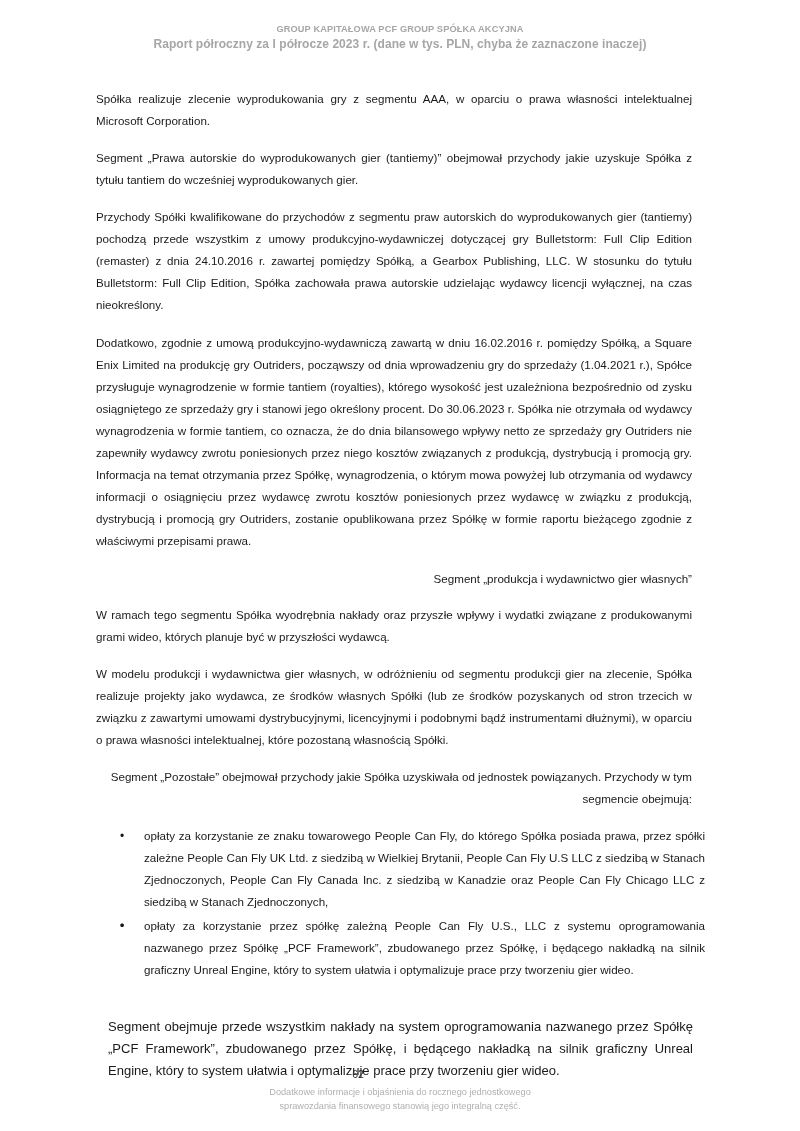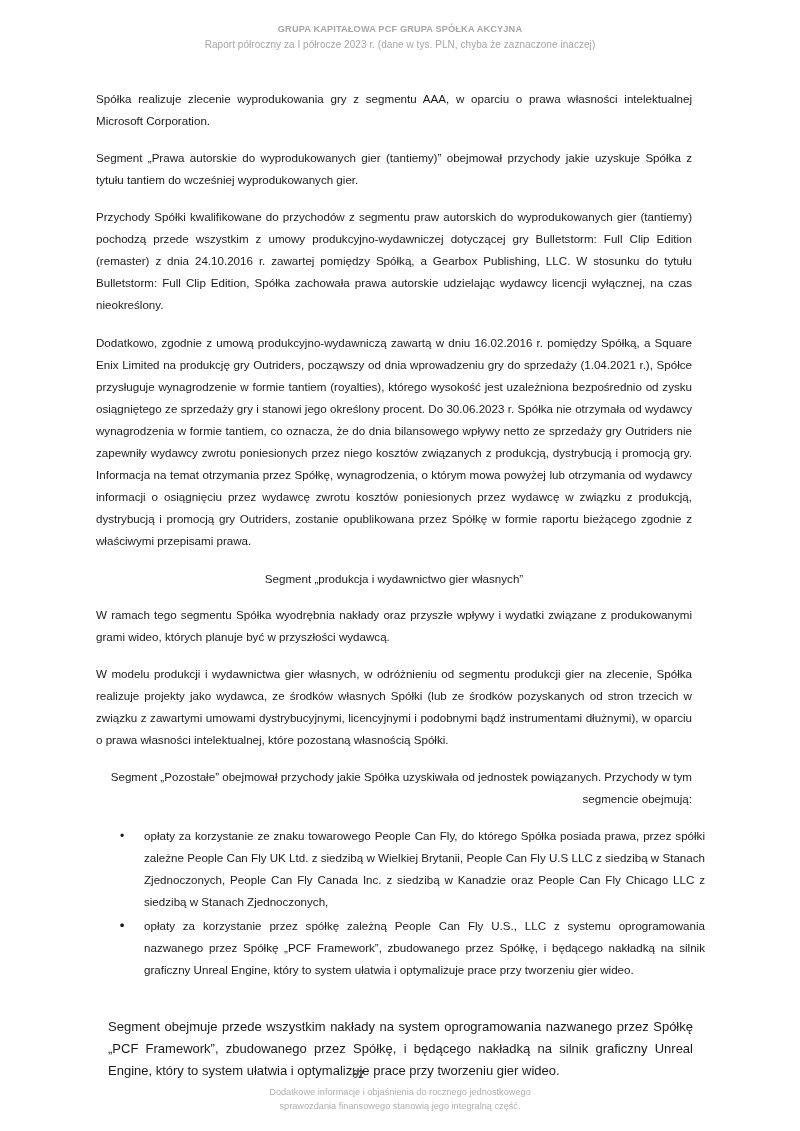--- a/index.html
+++ b/index.html
@@ -36,22 +36,22 @@
     line-height: 15px;
   }
   .page-header .hdr-line1 {
     display: block;
     font-size: 9.2px;
     font-weight: bold;
     letter-spacing: 0.15px;
   }
   .page-header .hdr-line2 {
     display: block;
-    font-size: 10px;
-    font-weight: normal;
+    font-size: 12px;
+    font-weight: bold;
     letter-spacing: 0.05px;
   }
 
   
   .content {
     position: absolute;
     top: 88px;
     left: 96px;
     width: 609px;
   }
@@ -63,21 +63,21 @@
     text-align: justify;
     text-justify: inter-word;
     -webkit-hyphens: none;
     hyphens: none;
   }
   p.para.gap-before {
     margin-top: 16px;
   }
   p.para.heading-line {
     margin-bottom: 14px;
-    text-align: center;
+    text-align: right;
   }
   p.para.no-just {
     text-align: right;
   }
   b, strong { font-weight: normal; }
 
   
   ul.bullets {
     margin: 10px 0 0 0;
     padding: 0;
@@ -134,21 +134,21 @@
     line-height: 13.5px;
   }
   .page-footer span { display: block; }
 </style>
 </head>
 <body>
 
 <div class="page">
 
   <div class="page-header">
-    <span class="hdr-line1">GRUPA KAPITAŁOWA PCF GRUPA SPÓŁKA AKCYJNA</span>
+    <span class="hdr-line1">GROUP KAPITAŁOWA PCF GROUP SPÓŁKA AKCYJNA</span>
     <span class="hdr-line2">Raport półroczny za I półrocze 2023 r. (dane w tys. PLN, chyba że zaznaczone inaczej)</span>
   </div>
 
   <div class="content">
 
     <p class="para">
       <span>Spółka realizuje zlecenie wyprodukowania gry z segmentu AAA, w oparciu o prawa własności intelektualnej Microsoft Corporation.</span>
     </p>
 
     <p class="para">

